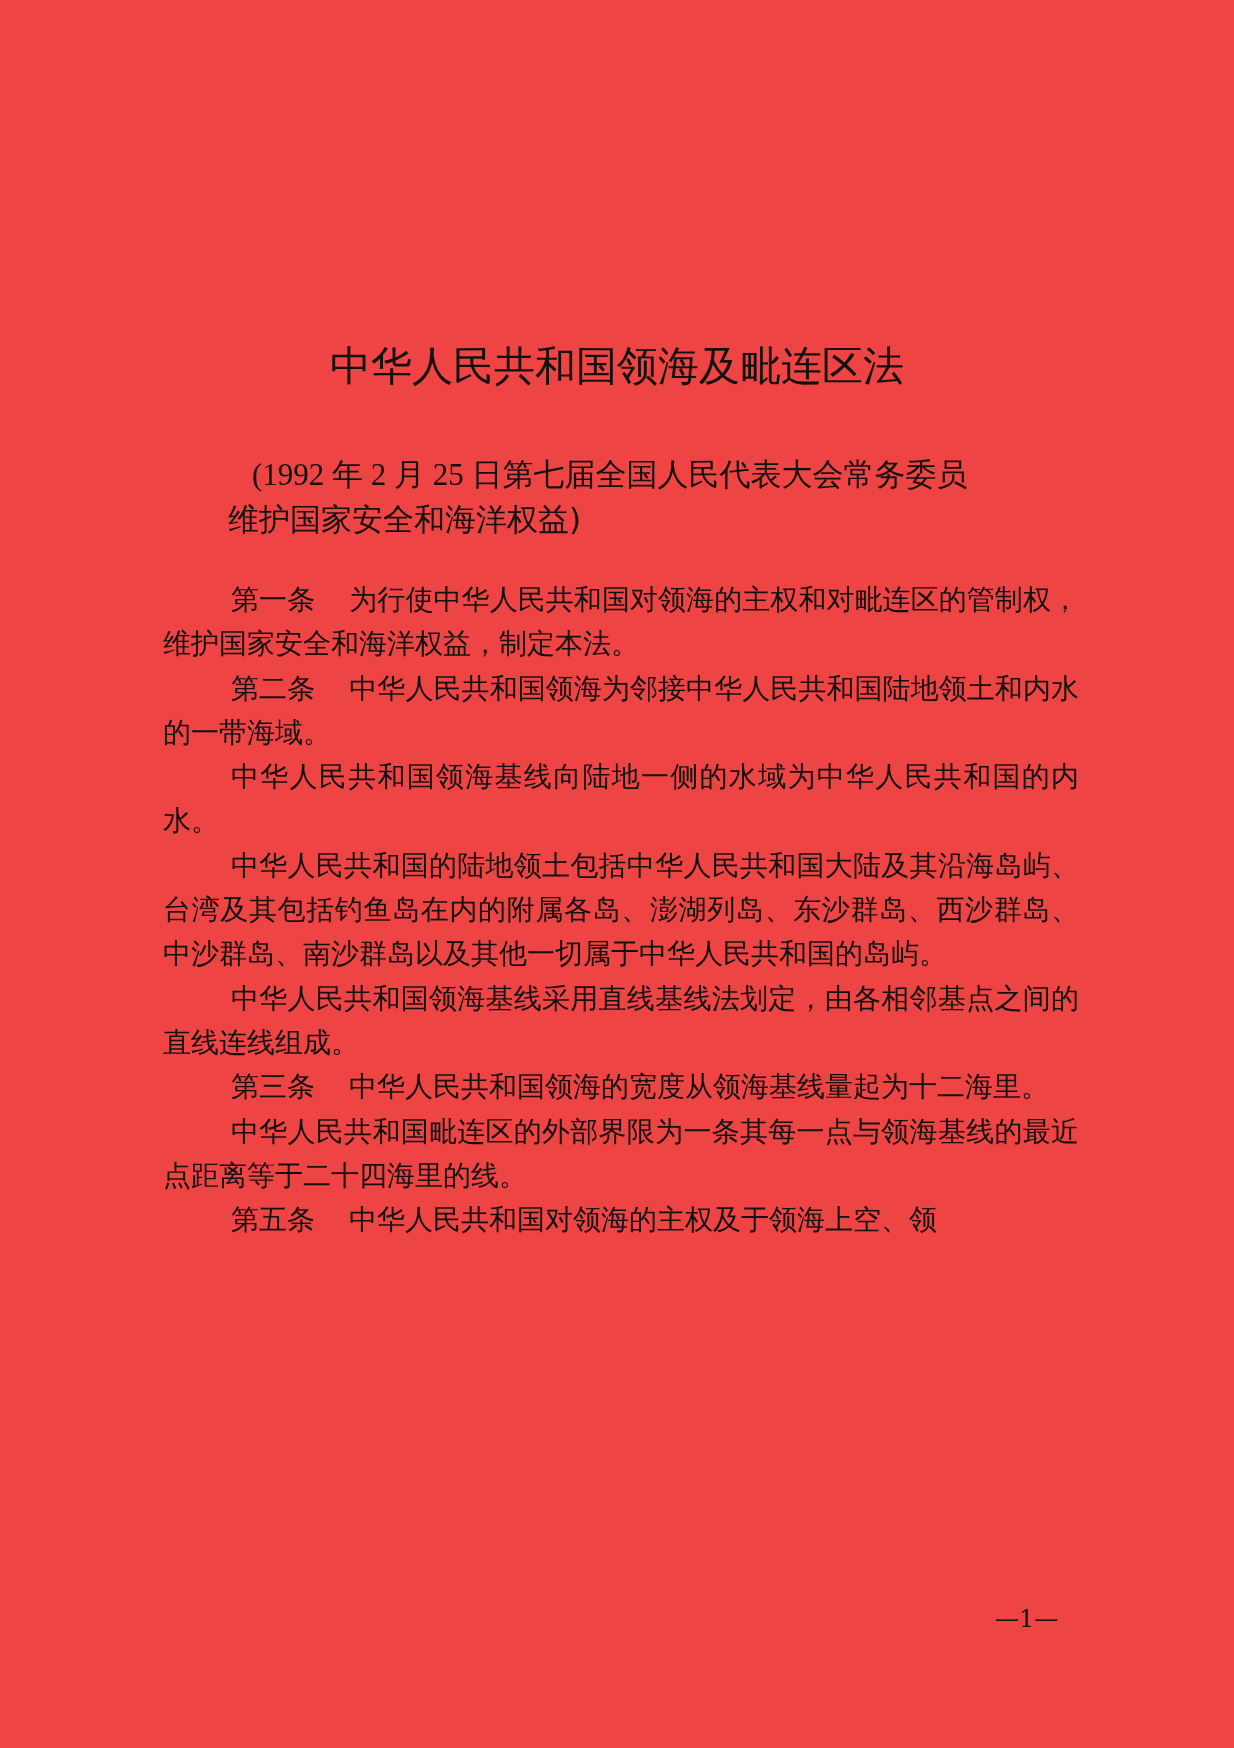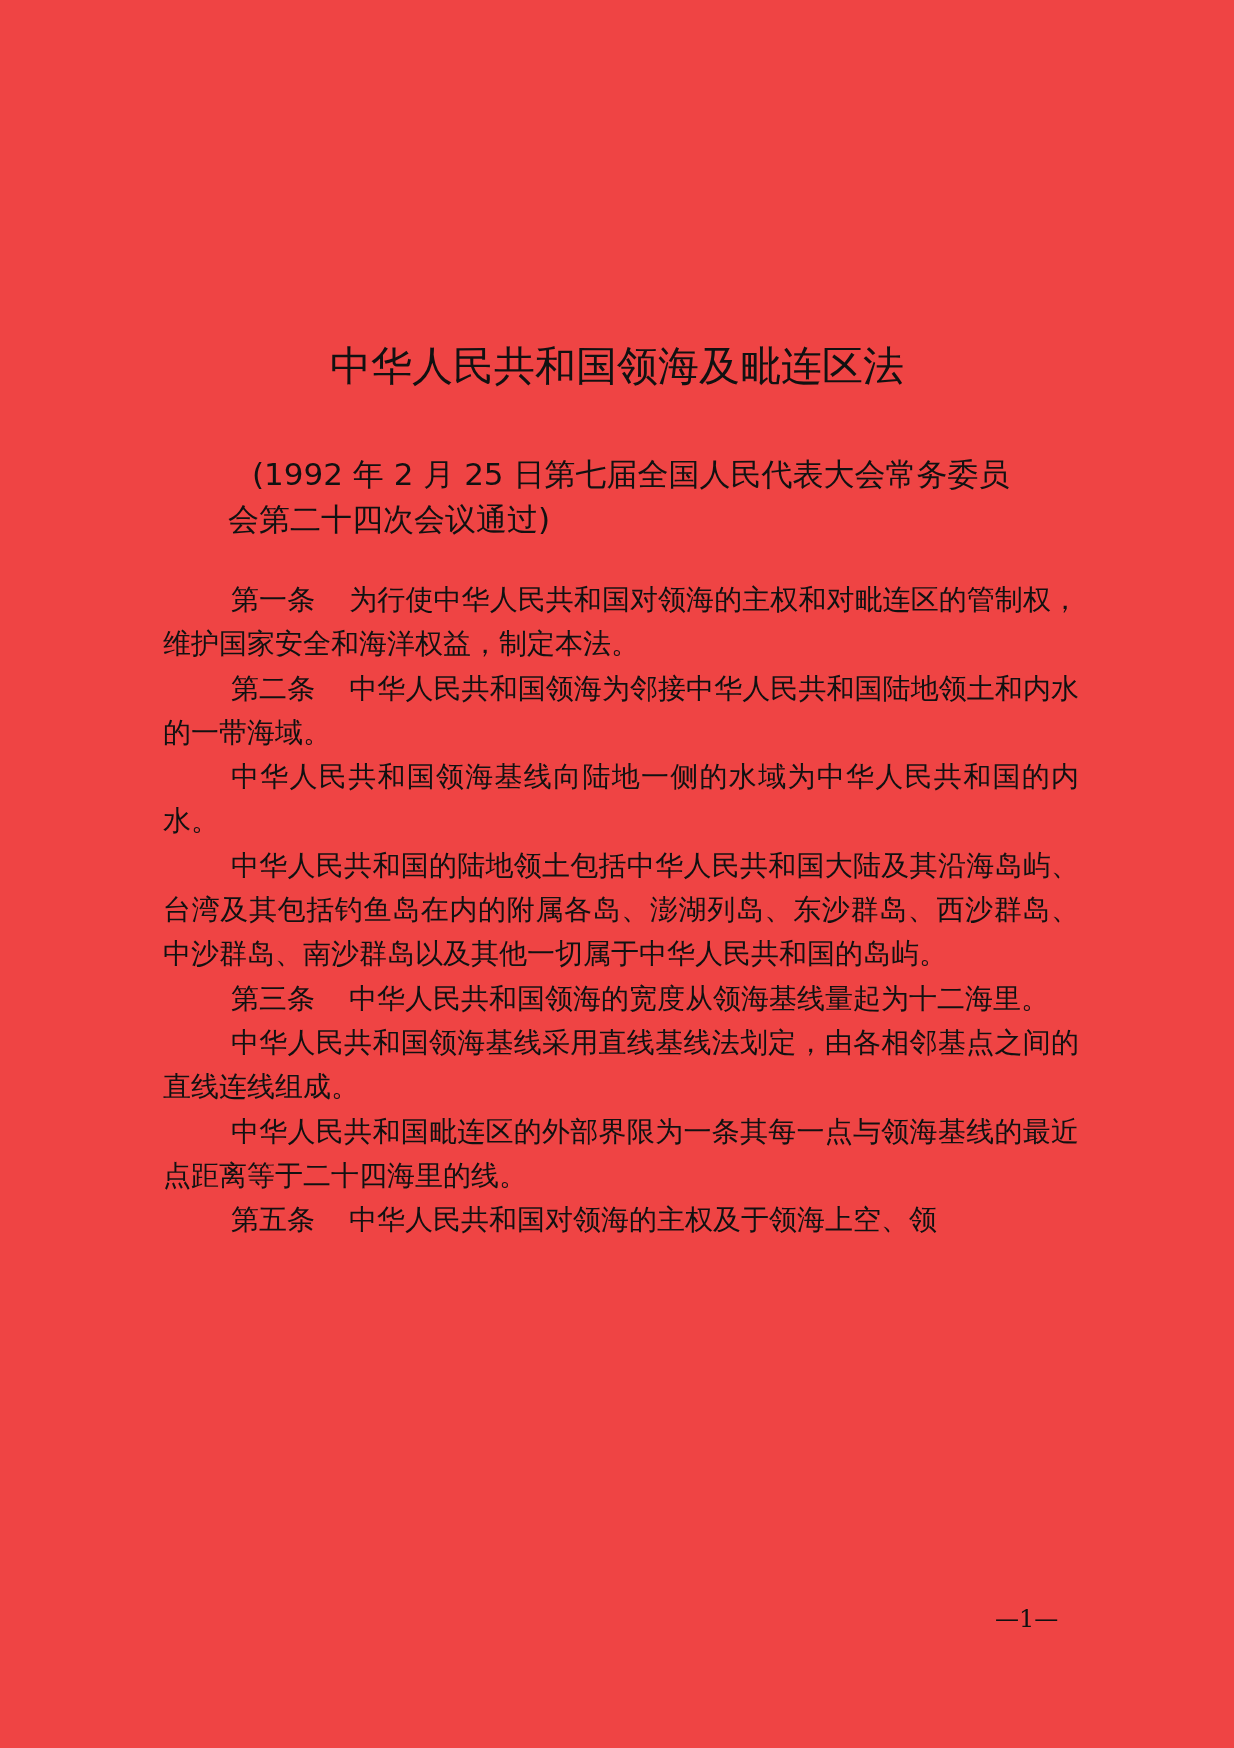--- a/index.html
+++ b/index.html
@@ -38,21 +38,21 @@
   .subtitle {
     position: absolute;
     top: 452px;
     left: 228px;
     width: 850px;
     font-family: "DejaVu Sans", "Liberation Sans", sans-serif;
     font-size: 31px;
     line-height: 45px;
     color: #111111;
   }
-  .subtitle .l1 { display: block; padding-left: 24px; white-space: nowrap; }
+  .subtitle .l1 { display: block; padding-left: 24px; white-space: nowrap; font-family: Liberation Serif, serif; }
   .subtitle .l2 { display: block; white-space: nowrap; }
   .body {
     position: absolute;
     top: 578px;
     left: 163px;
     width: 916px;
     font-family: "DejaVu Sans", "Liberation Sans", sans-serif;
     font-size: 28px;
     line-height: 44.3px;
     color: #111111;
@@ -79,35 +79,35 @@
 </style>
 </head>
 <body>
 
 <div class="page">
 
   <h1 class="title">中华人民共和国领海及毗连区法</h1>
 
   <div class="subtitle">
     <span class="l1">(1992 年 2 月 25 日第七届全国人民代表大会常务委员</span>
-    <span class="l2">会第二十四次会议通过)</span>
+    <span class="l2">维护国家安全和海洋权益)</span>
   </div>
 
   <div class="body">
     <p class="para"><span class="art-label">第一条</span><span class="art-gap"></span><span>为行使中华人民共和国对领海的主权和对毗连区的管制权，维护国家安全和海洋权益，制定本法。</span></p>
 
     <p class="para"><span class="art-label">第二条</span><span class="art-gap"></span><span>中华人民共和国领海为邻接中华人民共和国陆地领土和内水的一带海域。</span></p>
 
     <p class="para"><span>中华人民共和国领海基线向陆地一侧的水域为中华人民共和国的内水。</span></p>
 
     <p class="para"><span>中华人民共和国的陆地领土包括中华人民共和国大陆及其沿海岛屿、台湾及其包括钓鱼岛在内的附属各岛、澎湖列岛、东沙群岛、西沙群岛、中沙群岛、南沙群岛以及其他一切属于中华人民共和国的岛屿。</span></p>
 
+    <p class="para"><span>中华人民共和国领海基线采用直线基线法划定，由各相邻基点之间的直线连线组成。</span></p>
+
     <p class="para"><span class="art-label">第三条</span><span class="art-gap"></span><span>中华人民共和国领海的宽度从领海基线量起为十二海里。</span></p>
-
-    <p class="para"><span>中华人民共和国领海基线采用直线基线法划定，由各相邻基点之间的直线连线组成。</span></p>
 
 
 
     <p class="para"><span>中华人民共和国毗连区的外部界限为一条其每一点与领海基线的最近点距离等于二十四海里的线。</span></p>
 
     <p class="para"><span class="art-label">第五条</span><span class="art-gap"></span><span>中华人民共和国对领海的主权及于领海上空、领</span></p>
   </div>
 
   <div class="page-number">—1—</div>
 

